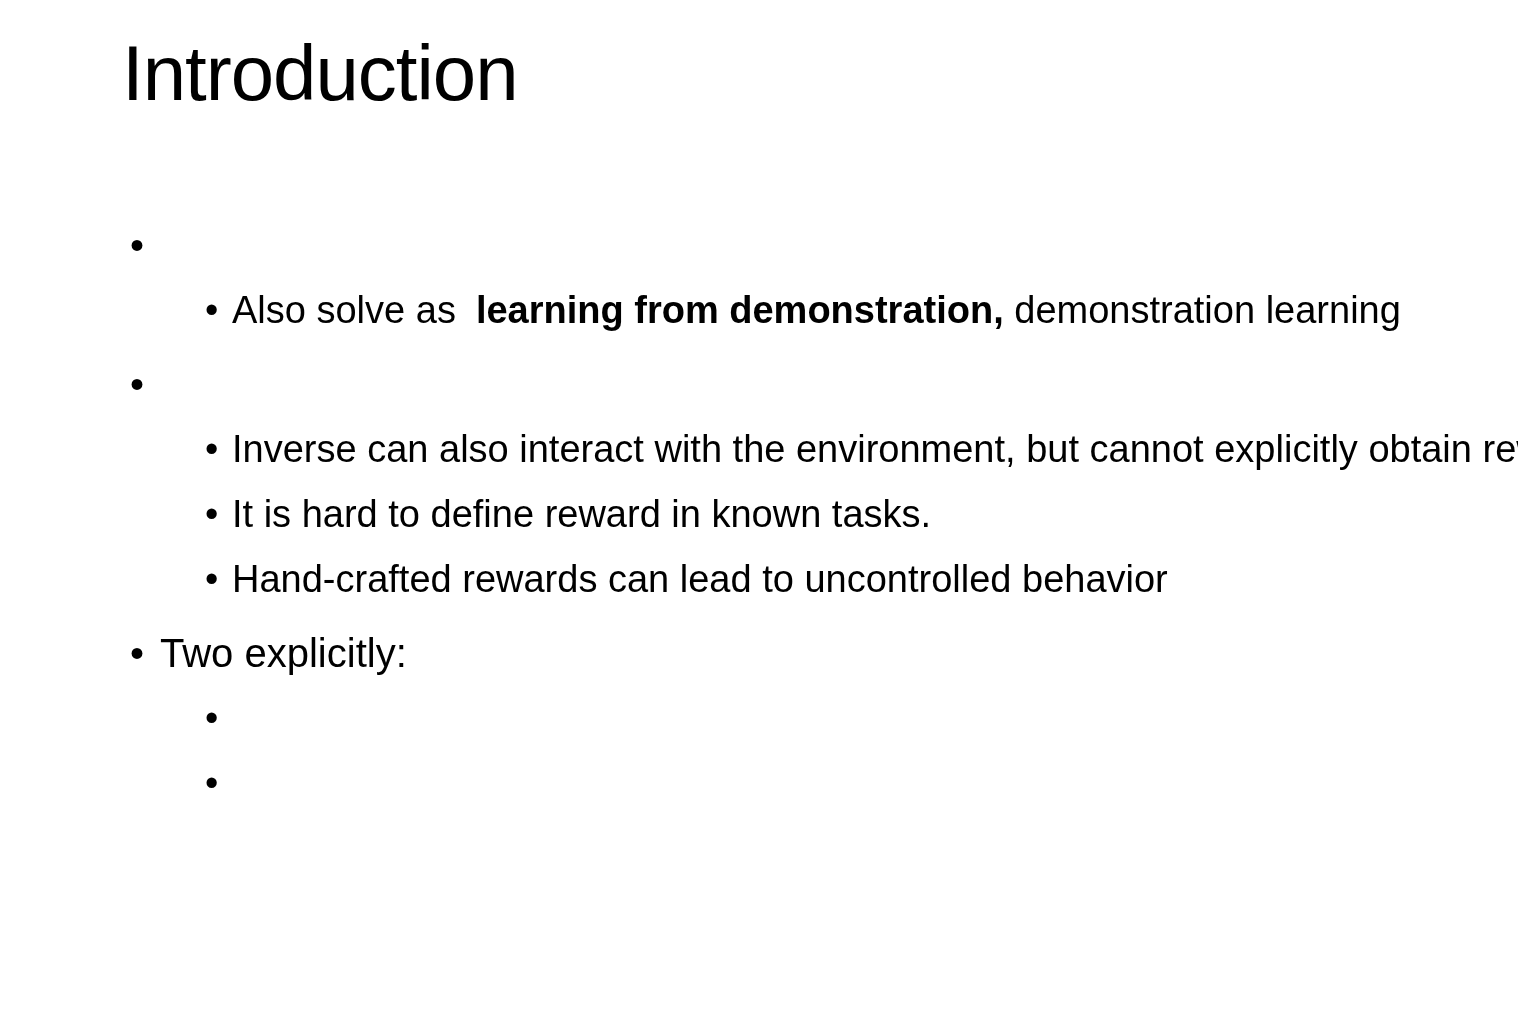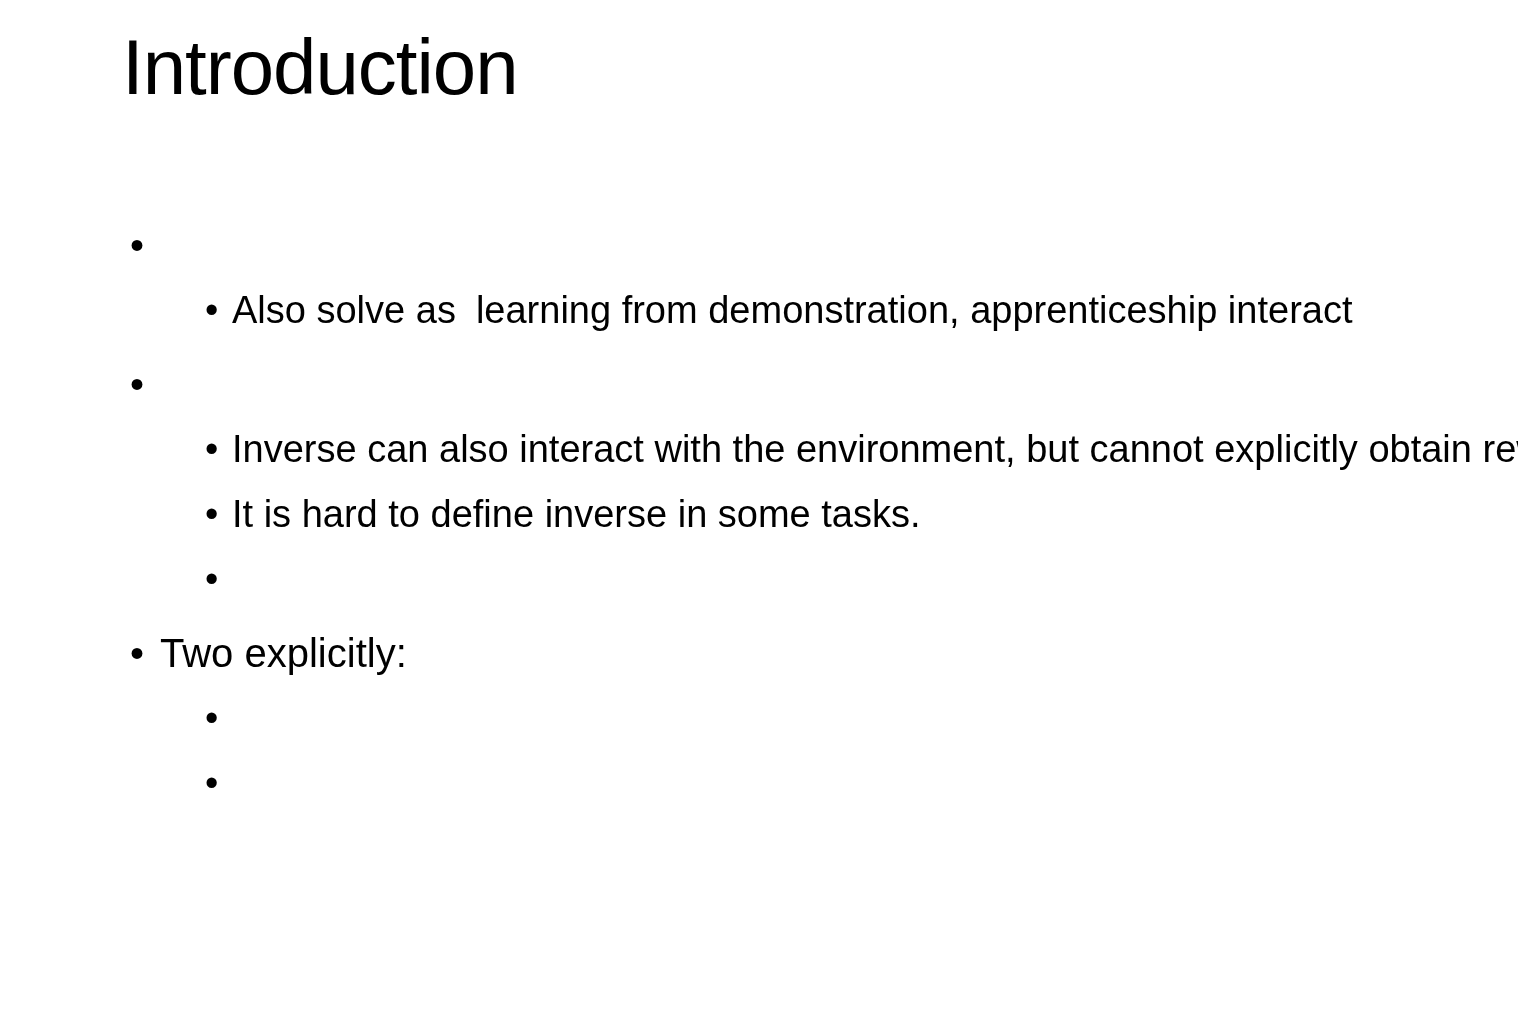--- a/index.html
+++ b/index.html
@@ -8,21 +8,21 @@
     width: 1518px;
     height: 1030px;
     background: #ffffff;
     color: #000000;
     font-family: "Liberation Sans", sans-serif;
     overflow: hidden;
   }
   .title {
     position: absolute;
     left: 122px;
-    top: 22px;
+    top: 28px;
     margin: 0;
     font-size: 78px;
     font-weight: 400;
     letter-spacing: -1px;
     color: #000000;
     white-space: nowrap;
   }
   .content {
     position: absolute;
     left: 0;
@@ -36,62 +36,63 @@
     white-space: nowrap;
   }
   .b1 { margin-left: 130px; font-size: 40px; margin-top: 24px; }
   .b2 { margin-left: 205px; font-size: 38px; margin-top: 15px; }
   .b1.first { margin-top: 0; }
   .dot { flex: none; display: inline-block; }
   .b1 > .dot { width: 30px; }
   .b2 > .dot { width: 27px; }
   .txt { display: block; }
   .line { line-height: 50px; white-space: nowrap; }
-  .ins { font-weight: 400; margin-left: 20px; letter-spacing: 0; }
+  .ins { font-weight: 700; margin-left: 20px; letter-spacing: 0; }
 </style>
 </head>
 <body>
 
 <div class="slide">
 
   <h1 class="title">Introduction</h1>
 
   <div class="content">
 
     <div class="b1 first">
       <span class="dot">•</span>
     </div>
 
     <div class="b2">
       <span class="dot">•</span>
       <span class="txt">
         <span class="line"><span>Also solve as</span><span class="ins">learning from demonstration,</span></span>
-        <span class="line">apprenticeship interact</span>
+        <span class="line">demonstration learning</span>
       </span>
     </div>
 
     <div class="b1">
       <span class="dot">•</span>
     </div>
 
     <div class="b2">
       <span class="dot">•</span>
       <span class="txt">
         <span class="line">Inverse can also interact with the environment, but</span>
         <span class="line">cannot explicitly obtain reward.</span>
       </span>
     </div>
 
     <div class="b2">
       <span class="dot">•</span>
-      <span class="txt">It is hard to define inverse in some tasks.</span>
+      <span class="txt">It is hard to define reward in known tasks.</span>
     </div>
 
     <div class="b2">
       <span class="dot">•</span>
+      <span class="txt">Hand-crafted rewards can lead to uncontrolled behavior</span>
     </div>
 
     <div class="b1">
       <span class="dot">•</span>
       <span class="txt">Two explicitly:</span>
     </div>
 
     <div class="b2">
       <span class="dot">•</span>
     </div>

